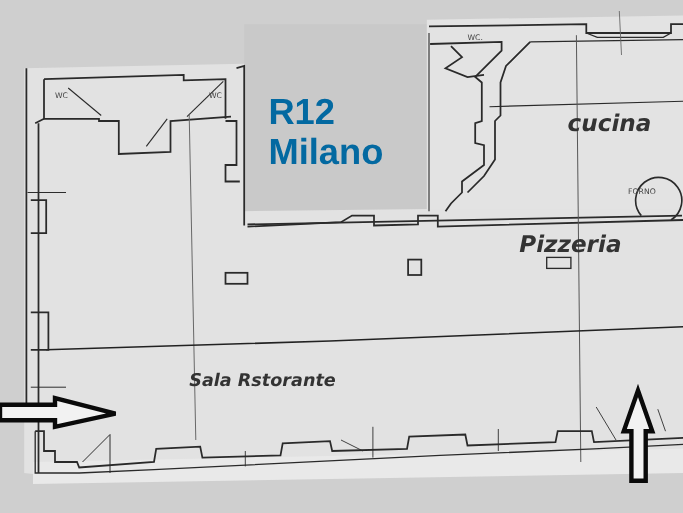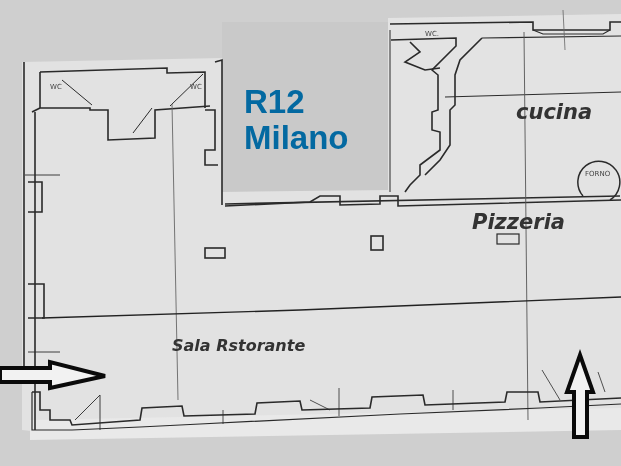--- a/index.html
+++ b/index.html
@@ -144,18 +144,18 @@
   </svg>
 
   <div class="title">
     <div>R12</div>
     <div>Milano</div>
   </div>
 
   <div class="lbl room" style="left:492px; top:100px;margin-left:24px;">cucina</div>
   <div class="lbl room" style="left:472px; top:210px;font-style:italic;">Pizzeria</div>
   <div class="lbl room" style="left:172px; top:336px; font-size:16px;">Sala Rstorante</div>
-  <div class="lbl small" style="left:585px; top:170px;">FORNO</div>
+  <div class="lbl small" style="left:571px; top:170px;">FORNO</div>
   <div class="lbl small" style="left:50px; top:83px;">WC</div>
   <div class="lbl small" style="left:190px; top:83px;">WC</div>
   <div class="lbl small" style="left:425px; top:30px;">WC.</div>
 
 </div>
 
 </body></html>

